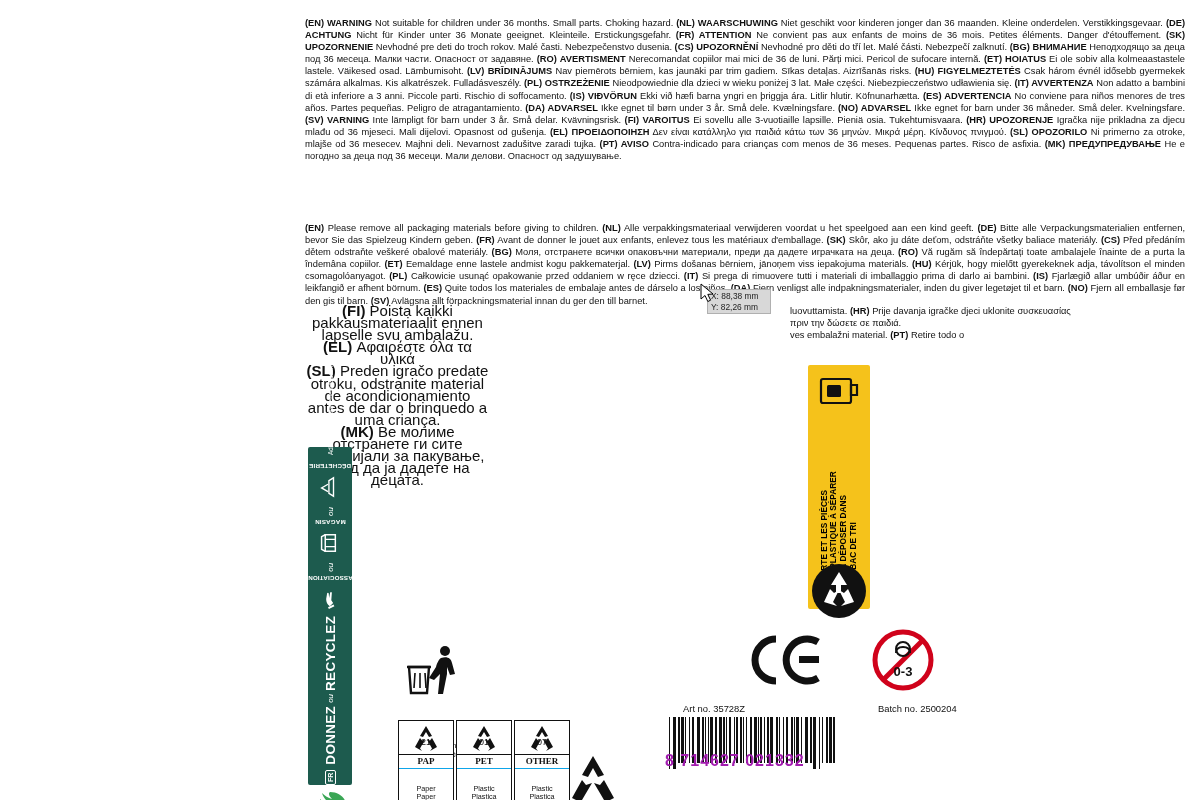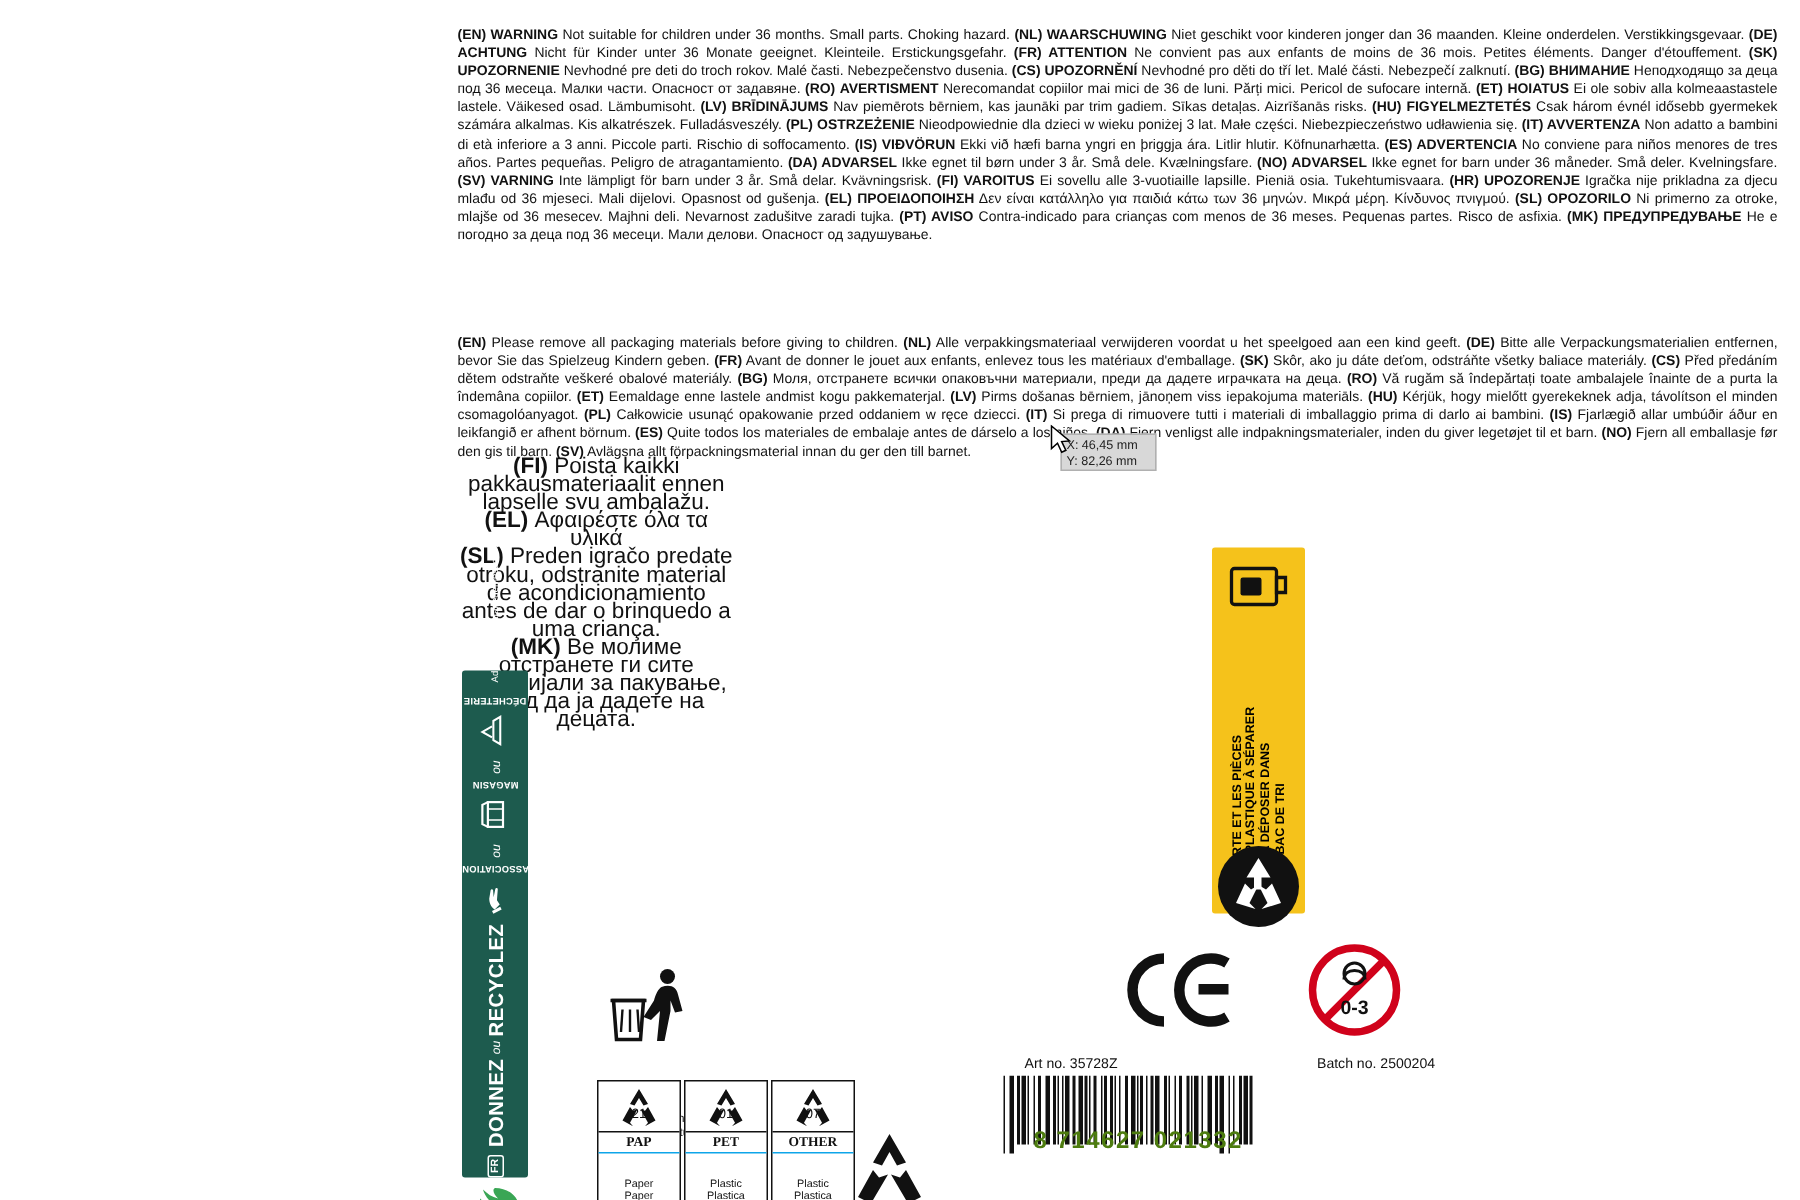--- a/index.html
+++ b/index.html
@@ -314,23 +314,22 @@
     height: 60px;
   }
   .barcode-digits {
     position: absolute;
     left: 665px;
     top: 735px;
     width: 300px;
     font-size: 16px;
     font-weight: bold;
     letter-spacing: 1px;
-    color: #4d7c0f;
+    color: #a21caf;
     font-family: "Liberation Sans", sans-serif;
-    margin-left: 24px;
   }
   .addr {
     position: absolute;
     left: 682px;
     top: 757px;
     font-size: 8.4px;
     line-height: 10.4px;
     color: #111;
   }
 </style>
@@ -342,26 +341,29 @@
   <div class="warn-block">
     <span><b>(EN) WARNING</b> Not suitable for children under 36 months. Small parts. Choking hazard. <b>(NL) WAARSCHUWING</b> Niet geschikt voor kinderen jonger dan 36 maanden. Kleine onderdelen. Verstikkingsgevaar. <b>(DE) ACHTUNG</b> Nicht für Kinder unter 36 Monate geeignet. Kleinteile. Erstickungsgefahr. <b>(FR) ATTENTION</b> Ne convient pas aux enfants de moins de 36 mois. Petites éléments. Danger d'étouffement. <b>(SK) UPOZORNENIE</b> Nevhodné pre deti do troch rokov. Malé časti. Nebezpečenstvo dusenia. <b>(CS) UPOZORNĚNÍ</b> Nevhodné pro děti do tří let. Malé části. Nebezpečí zalknutí. <b>(BG) ВНИМАНИЕ</b> Неподходящо за деца под 36 месеца. Малки части. Опасност от задавяне. <b>(RO) AVERTISMENT</b> Nerecomandat copiilor mai mici de 36 de luni. Părți mici. Pericol de sufocare internă. <b>(ET) HOIATUS</b> Ei ole sobiv alla kolmeaastastele lastele. Väikesed osad. Lämbumisoht. <b>(LV) BRĪDINĀJUMS</b> Nav piemērots bērniem, kas jaunāki par trim gadiem. Sīkas detaļas. Aizrīšanās risks. <b>(HU) FIGYELMEZTETÉS</b> Csak három évnél idősebb gyermekek számára alkalmas. Kis alkatrészek. Fulladásveszély. <b>(PL) OSTRZEŻENIE</b> Nieodpowiednie dla dzieci w wieku poniżej 3 lat. Małe części. Niebezpieczeństwo udławienia się. <b>(IT) AVVERTENZA</b> Non adatto a bambini di età inferiore a 3 anni. Piccole parti. Rischio di soffocamento. <b>(IS) VIÐVÖRUN</b> Ekki við hæfi barna yngri en þriggja ára. Litlir hlutir. Köfnunarhætta. <b>(ES) ADVERTENCIA</b> No conviene para niños menores de tres años. Partes pequeñas. Peligro de atragantamiento. <b>(DA) ADVARSEL</b> Ikke egnet til børn under 3 år. Små dele. Kvælningsfare. <b>(NO) ADVARSEL</b> Ikke egnet for barn under 36 måneder. Små deler. Kvelningsfare. <b>(SV) VARNING</b> Inte lämpligt för barn under 3 år. Små delar. Kvävningsrisk. <b>(FI) VAROITUS</b> Ei sovellu alle 3-vuotiaille lapsille. Pieniä osia. Tukehtumisvaara. <b>(HR) UPOZORENJE</b> Igračka nije prikladna za djecu mlađu od 36 mjeseci. Mali dijelovi. Opasnost od gušenja. <b>(EL) ΠΡΟΕΙΔΟΠΟΙΗΣΗ</b> Δεν είναι κατάλληλο για παιδιά κάτω των 36 μηνών. Μικρά μέρη. Κίνδυνος πνιγμού. <b>(SL) OPOZORILO</b> Ni primerno za otroke, mlajše od 36 mesecev. Majhni deli. Nevarnost zadušitve zaradi tujka. <b>(PT) AVISO</b> Contra-indicado para crianças com menos de 36 meses. Pequenas partes. Risco de asfixia. <b>(MK) ПРЕДУПРЕДУВАЊЕ</b> Не е погодно за деца под 36 месеци. Мали делови. Опасност од задушување.</span>
   </div>
 
   <div class="pack-block">
     <span><b>(EN)</b> Please remove all packaging materials before giving to children. <b>(NL)</b> Alle verpakkingsmateriaal verwijderen voordat u het speelgoed aan een kind geeft. <b>(DE)</b> Bitte alle Verpackungsmaterialien entfernen, bevor Sie das Spielzeug Kindern geben. <b>(FR)</b> Avant de donner le jouet aux enfants, enlevez tous les matériaux d'emballage. <b>(SK)</b> Skôr, ako ju dáte deťom, odstráňte všetky baliace materiály. <b>(CS)</b> Před předáním dětem odstraňte veškeré obalové materiály. <b>(BG)</b> Моля, отстранете всички опаковъчни материали, преди да дадете играчката на деца. <b>(RO)</b> Vă rugăm să îndepărtați toate ambalajele înainte de a purta la îndemâna copiilor. <b>(ET)</b> Eemaldage enne lastele andmist kogu pakkematerjal. <b>(LV)</b> Pirms došanas bērniem, jānoņem viss iepakojuma materiāls. <b>(HU)</b> Kérjük, hogy mielőtt gyerekeknek adja, távolítson el minden csomagolóanyagot. <b>(PL)</b> Całkowicie usunąć opakowanie przed oddaniem w ręce dziecci. <b>(IT)</b> Si prega di rimuovere tutti i materiali di imballaggio prima di darlo ai bambini. <b>(IS)</b> Fjarlægið allar umbúðir áður en leikfangið er afhent börnum. <b>(ES)</b> Quite todos los materiales de embalaje antes de dárselo a los niños. <b>(DA)</b> Fjern venligst alle indpakningsmaterialer, inden du giver legetøjet til et barn. <b>(NO)</b> Fjern all emballasje før den gis til barn. <b>(SV)</b> Avlägsna allt förpackningsmaterial innan du ger den till barnet.</span>
   </div>
   <div class="pack-left">
     <span><b>(FI)</b> Poista kaikki pakkausmateriaalit ennen lapselle svu ambalažu. <b>(EL)</b> Αφαιρέστε όλα τα υλικά<br><b>(SL)</b> Preden igračo predate otroku, odstranite material de acondicionamiento antes de dar o brinquedo a uma criança.<br><b>(MK)</b> Ве молиме отстранете ги сите материјали за пакување, пред да ја дадете на децата.</span>
   </div>
+  <div class="pack-right">
+    <span>luovuttamista. <b>(HR)</b> Prije davanja igračke djeci uklonite συσκευασίας πριν την δώσετε σε παιδιά.<br>ves embalažni material. <b>(PT)</b> Retire todo o</span>
+  </div>
 
   <svg class="cursor-arrow" width="16" height="20" viewBox="0 0 16 20">
     <polygon points="1,1 1,16 5,12.5 7.8,18.5 10.6,17.2 7.8,11.4 13,11" fill="#ffffff" stroke="#000" stroke-width="1"></polygon>
   </svg>
   <div class="coord-tip">
-    <div>X: 46,45 mm</div>
+    <div>X: 88,38 mm</div>
     <div>Y: 82,26 mm</div>
   </div>
 
   <div class="triman">
     <div class="triman-inner">
       <span class="triman-fr">FR</span>
       <span class="triman-txt">DONNEZ</span>
       <span class="triman-ou">ou</span>
       <span class="triman-txt">RECYCLEZ</span>
 

